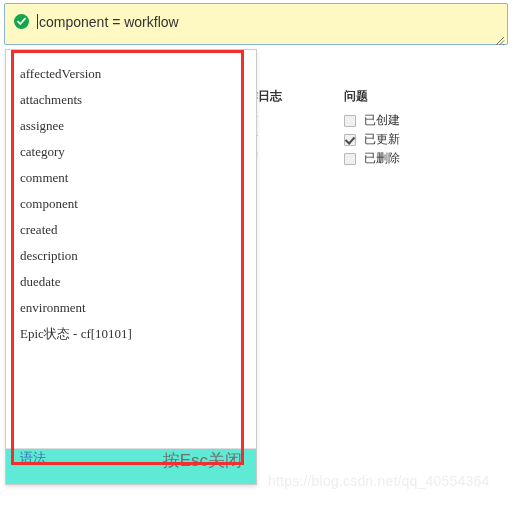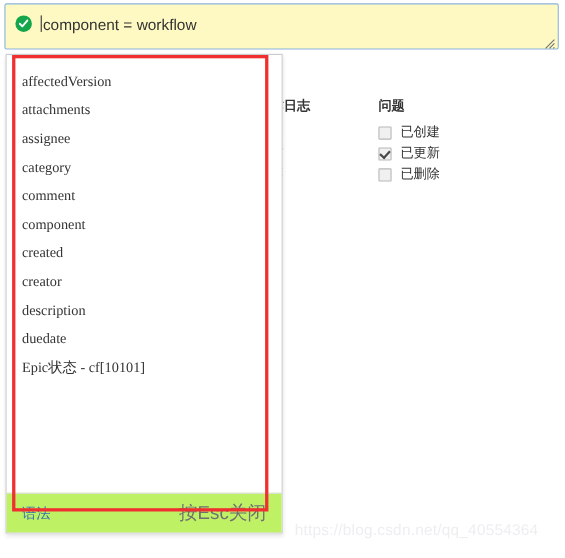--- a/index.html
+++ b/index.html
@@ -174,25 +174,24 @@
     cursor: pointer;
   }
   #dropdown-footer {
     position: absolute;
     left: 0;
     right: 0;
     bottom: 0;
     height: 36px;
     border-top: 1px solid #dddddd;
     display: flex;
-    align-items: center;
     justify-content: space-between;
     padding: 0 14px;
     box-sizing: border-box;
-    background: #bef264;
+    background: #5eead4;
   }
   #syntax-link {
     font-size: 13px;
     color: #3572b0;
     text-decoration: none;
     cursor: pointer;
   }
   #esc-hint {
     font-size: 17px;
     color: #707070;
@@ -272,23 +271,23 @@
 
 <div id="autocomplete-dropdown">
   <ul id="suggestion-list">
     <li class="suggestion-item">affectedVersion</li>
     <li class="suggestion-item">attachments</li>
     <li class="suggestion-item">assignee</li>
     <li class="suggestion-item">category</li>
     <li class="suggestion-item">comment</li>
     <li class="suggestion-item">component</li>
     <li class="suggestion-item">created</li>
-    <li class="suggestion-item">creator</li>
     <li class="suggestion-item">description</li>
     <li class="suggestion-item">duedate</li>
+    <li class="suggestion-item">environment</li>
     <li class="suggestion-item">Epic状态 - cf[10101]</li>
 
   </ul>
 
   <div id="dropdown-footer">
     <span id="syntax-link">语法</span>
     <span id="esc-hint">按Esc关闭</span>
   </div>
 </div>
 

